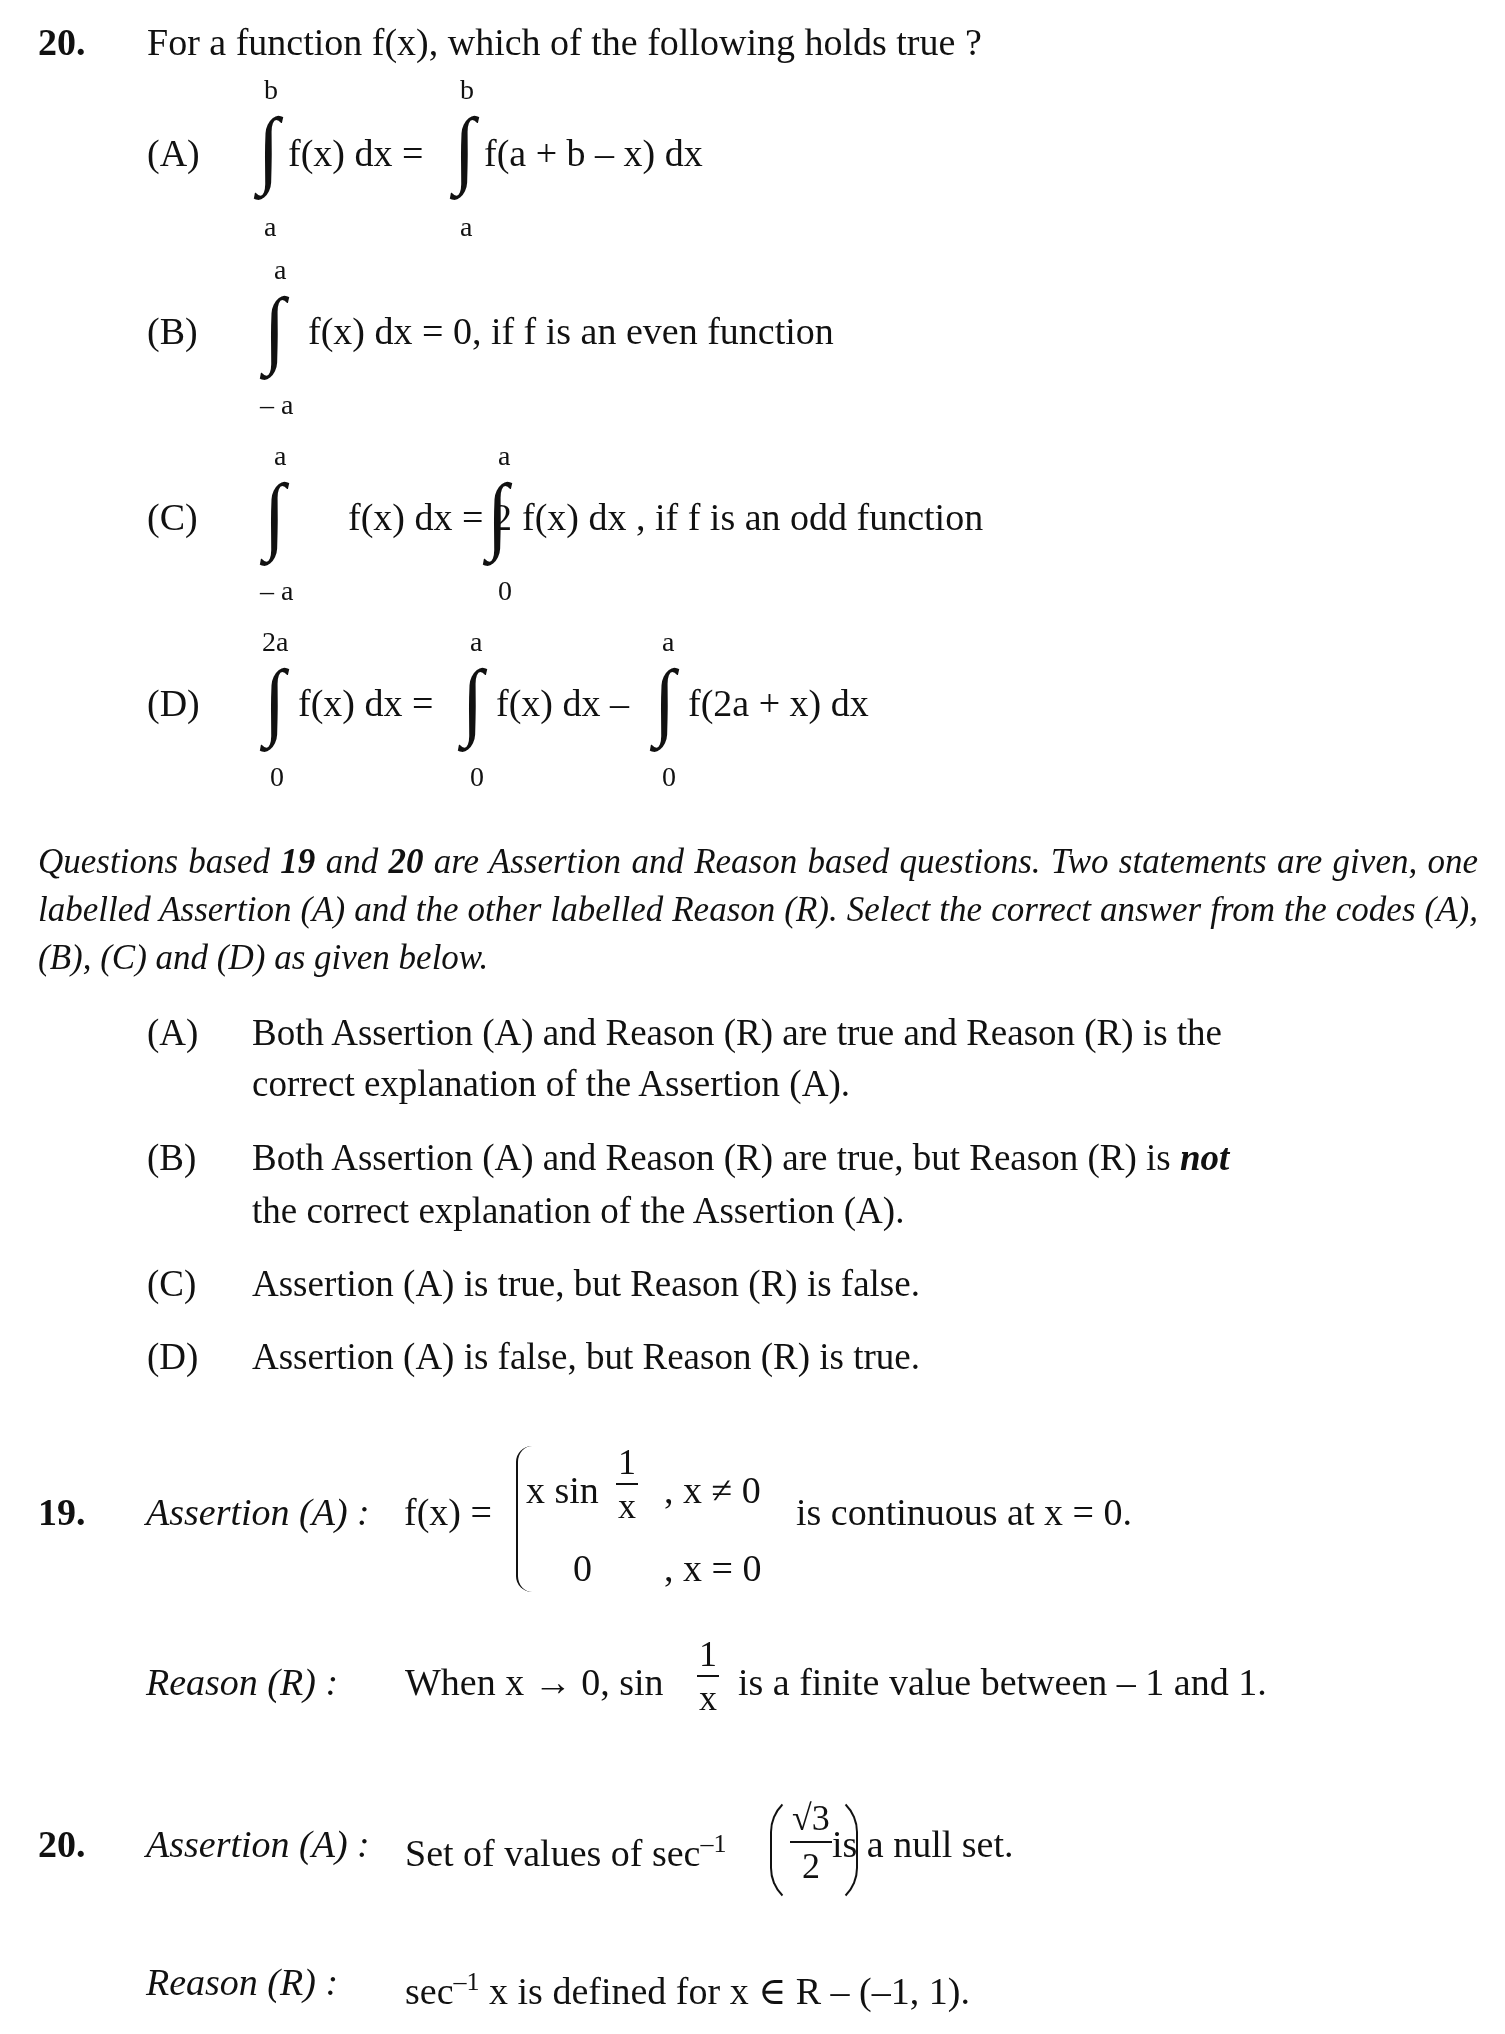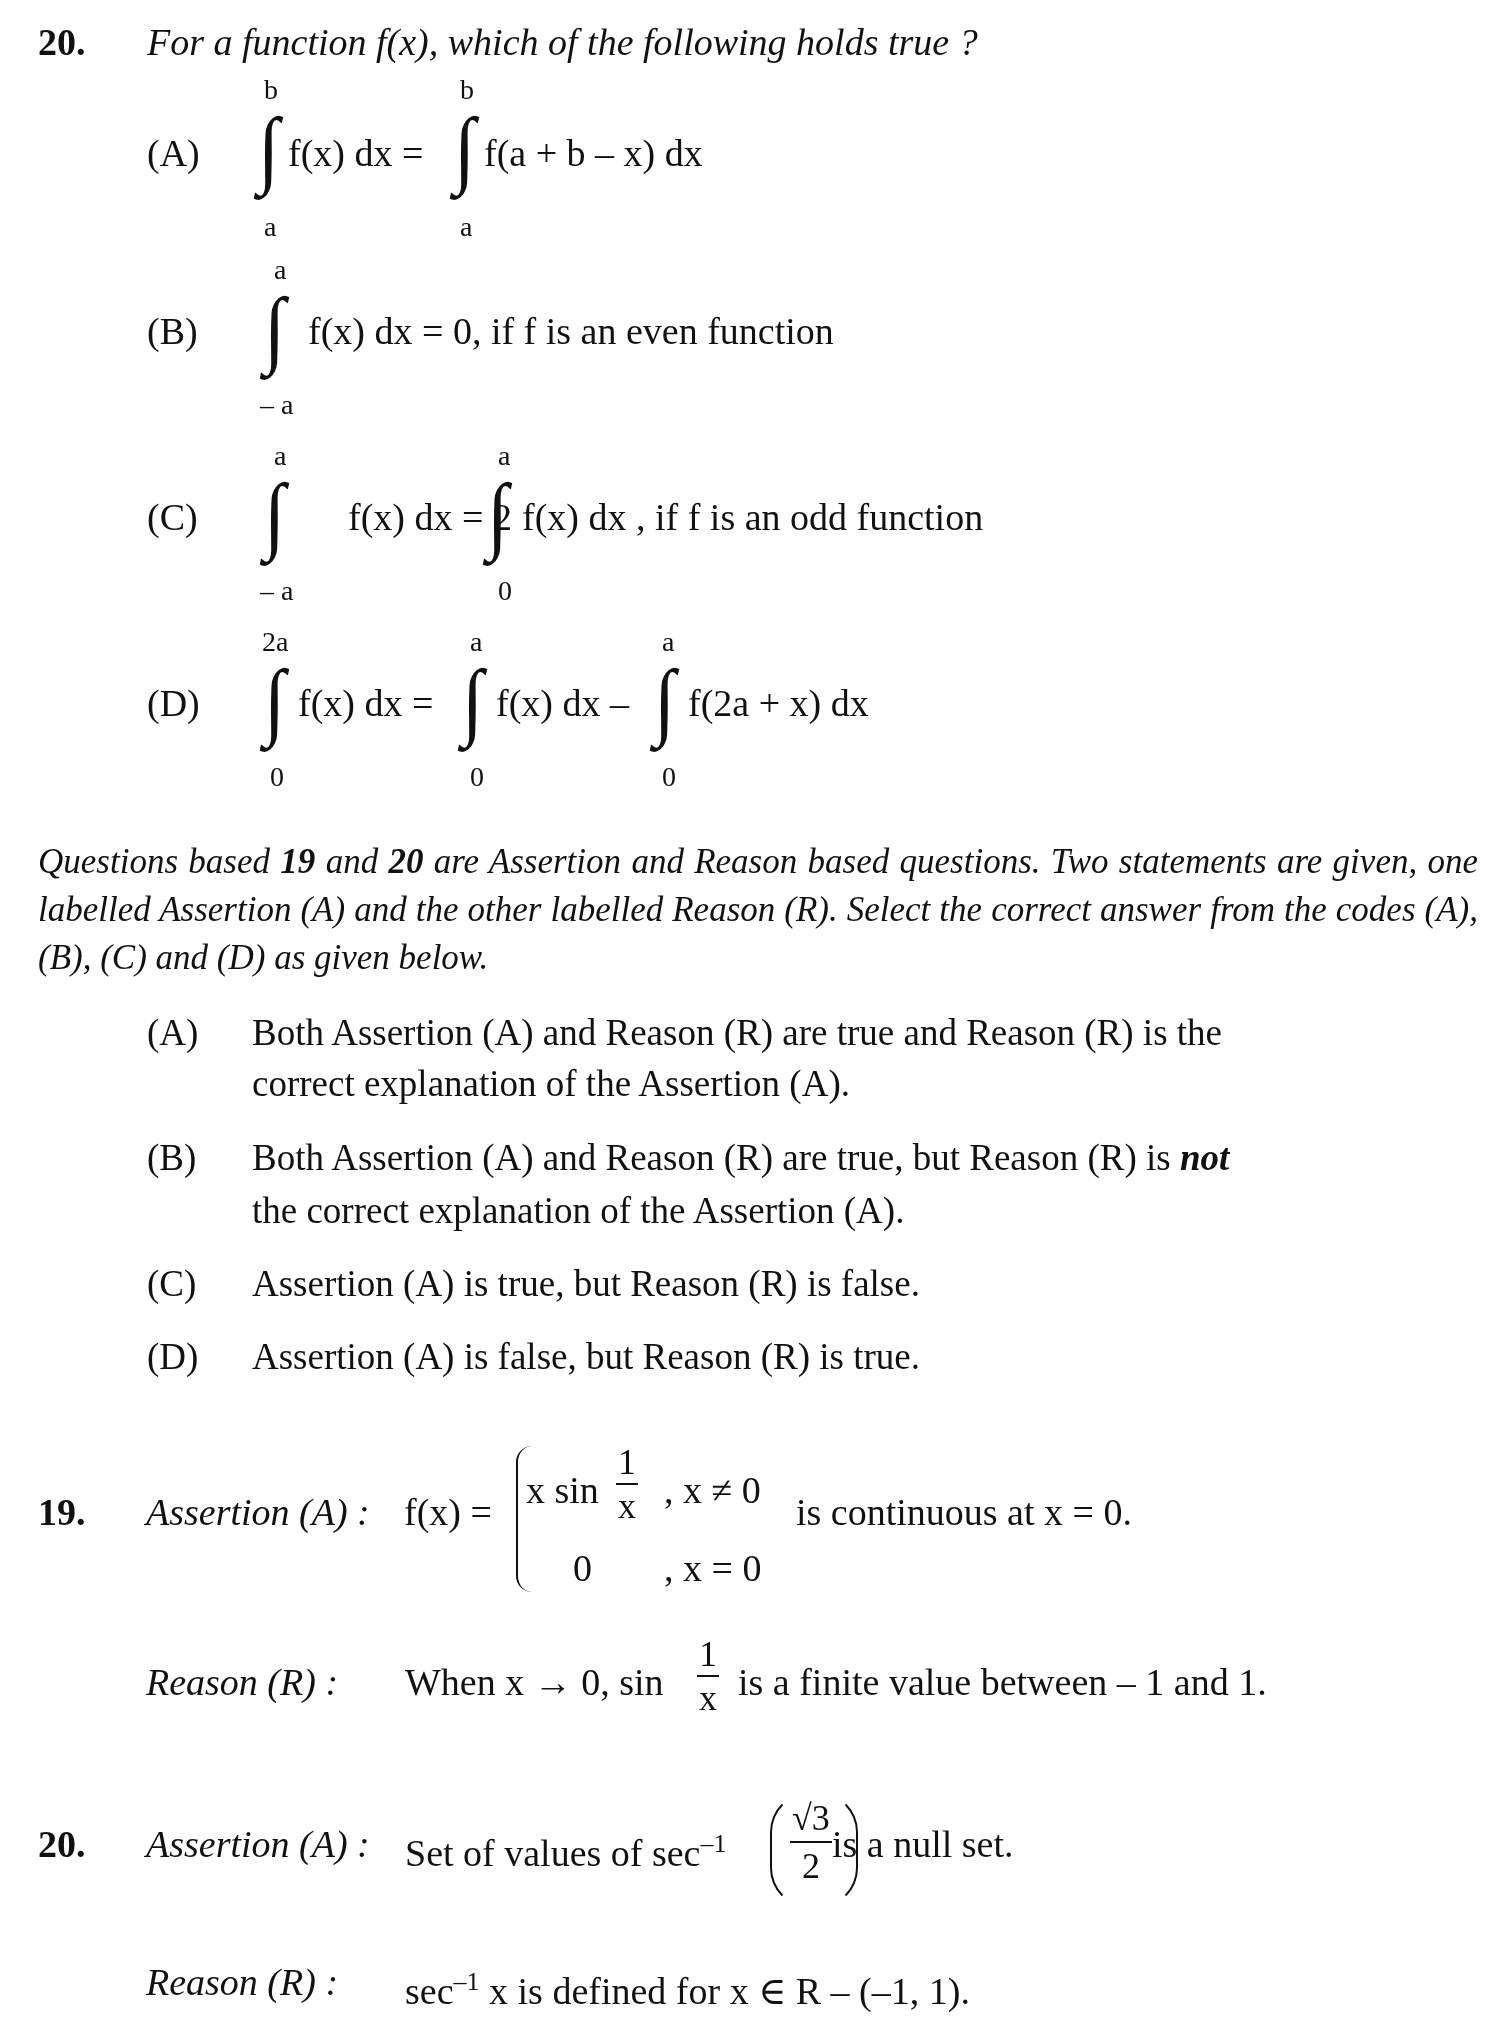--- a/index.html
+++ b/index.html
@@ -16,21 +16,21 @@
   .opt{font-size:37px;line-height:52px;}
   .frac{display:inline-flex;flex-direction:column;align-items:center;vertical-align:middle;font-size:36px;line-height:36px;}
   .frac .bar{width:22px;border-top:2px solid #111;margin:3px 0;}
   .brace{position:absolute;border-left:2px solid #111;border-radius:18px 0 0 18px;}
   .paren{position:absolute;border:2px solid #111;border-radius:40px;}
 </style>
 </head>
 <body>
 
 <div class="abs t qn" style="left:38px;top:20px;">20.</div>
-<div class="abs t" style="left:147px;top:20px;font-style:italic;">For a function f(x), which of the following holds true ?</div>
+<div class="abs t" style="left:147px;top:20px;">For a function f(x), which of the following holds true ?</div>
 
 <div>
   <div class="abs t" style="left:147px;top:131px;">(A)</div>
   <div class="abs lim" style="left:264px;top:75px;">b</div>
   <div class="abs int" style="left:258px;top:108px;">∫</div>
   <div class="abs lim" style="left:264px;top:212px;">a</div>
   <div class="abs t" style="left:288px;top:131px;">f(x) dx  =</div>
   <div class="abs lim" style="left:460px;top:75px;">b</div>
   <div class="abs int" style="left:454px;top:108px;">∫</div>
   <div class="abs lim" style="left:460px;top:212px;">a</div>

